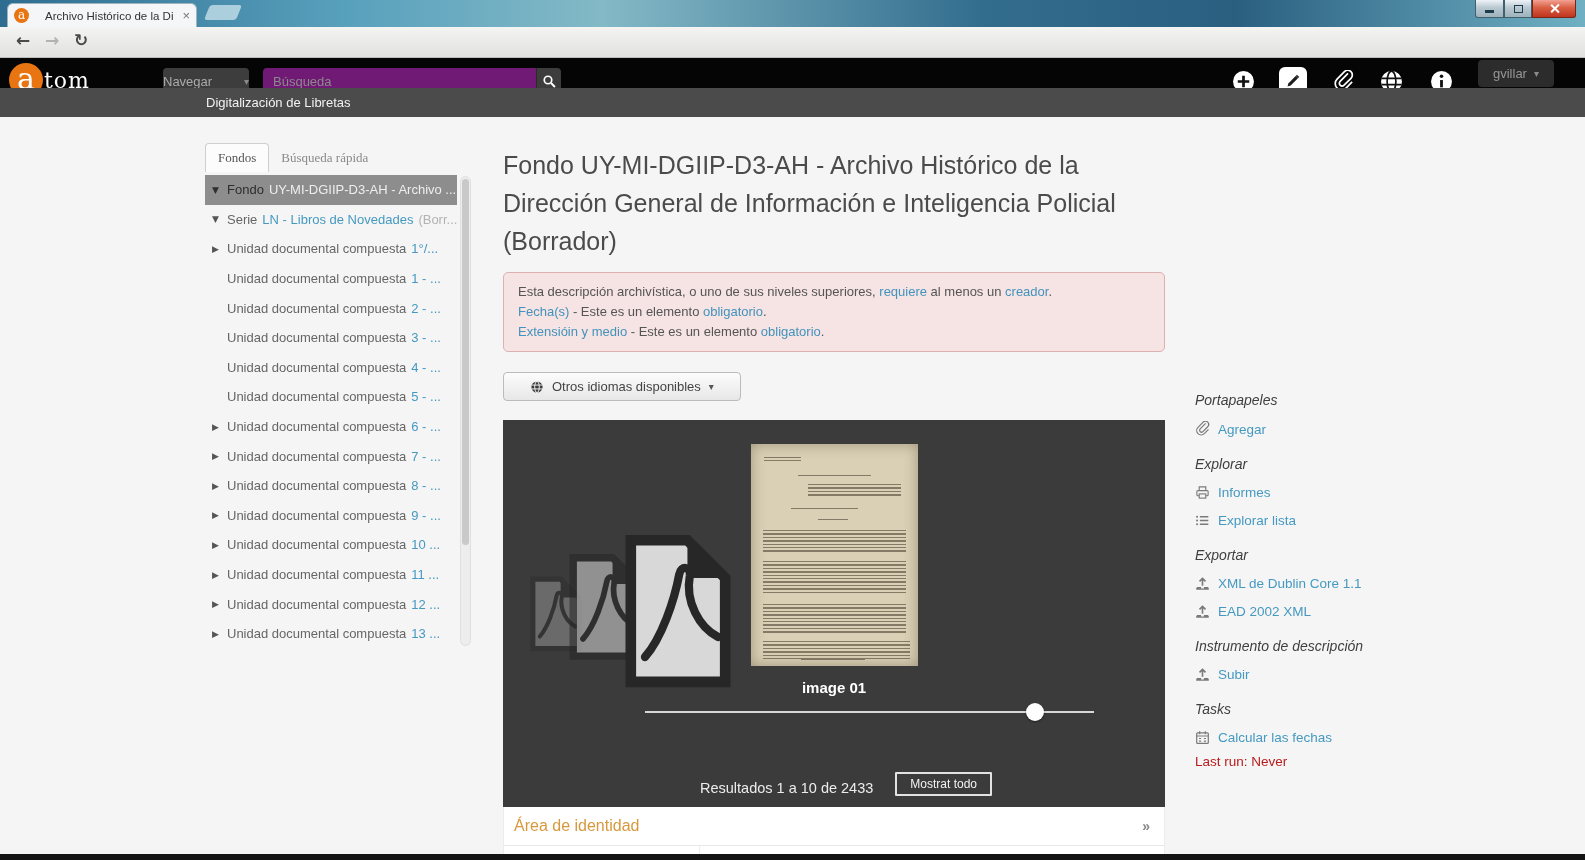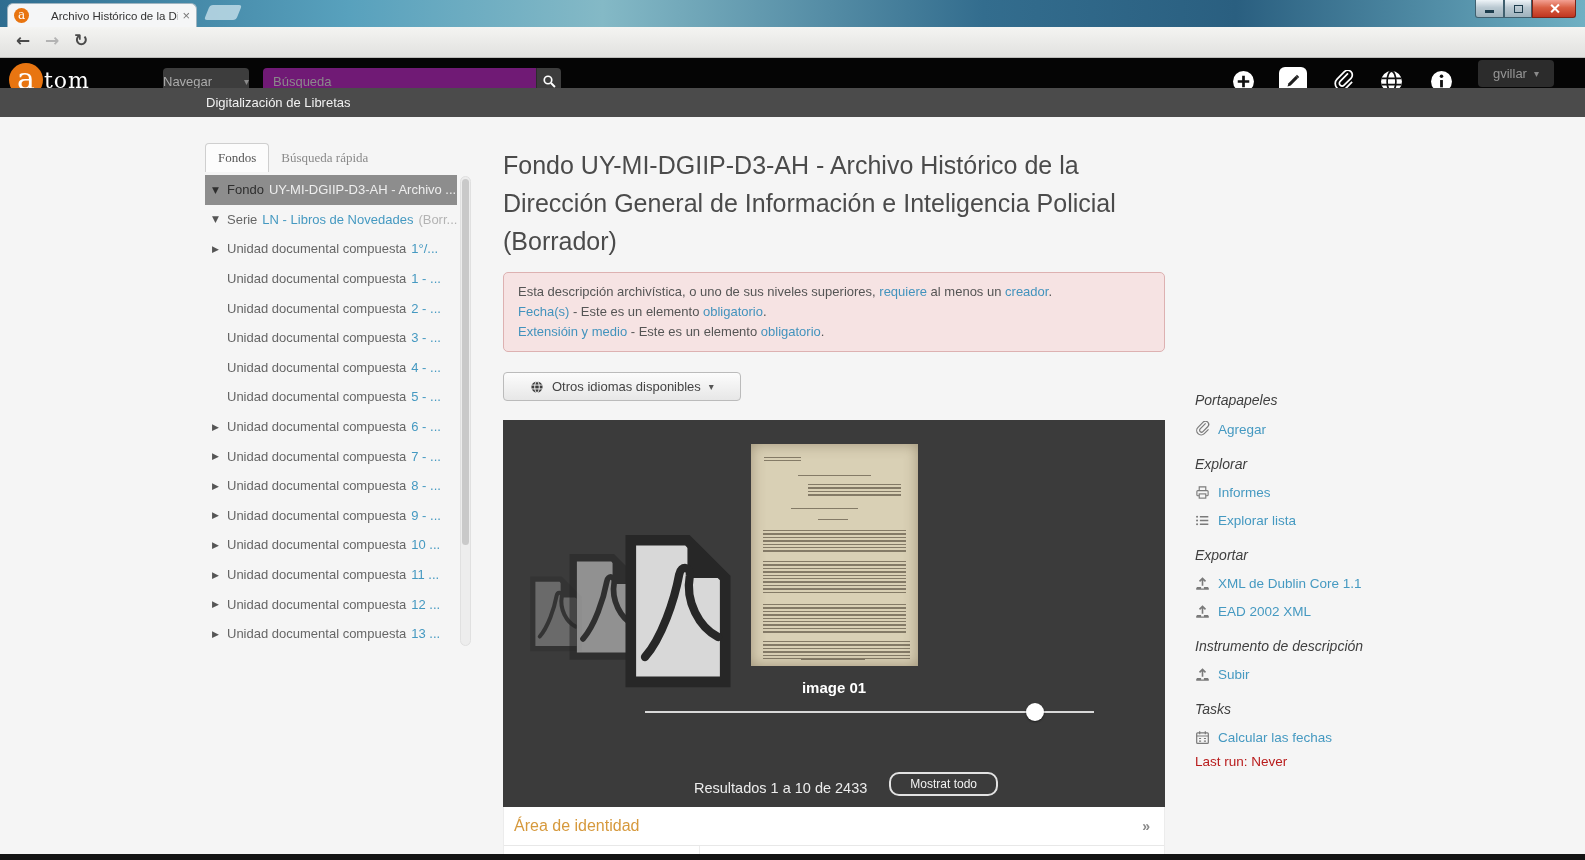--- a/index.html
+++ b/index.html
@@ -7,21 +7,21 @@
   body { font-family:"Liberation Sans", sans-serif; background:#f5f5f5; overflow:hidden; }
   #page { position:relative; width:1585px; height:860px; overflow:hidden; background:#f5f5f5; }
 
   
   .titlebar { position:absolute; left:0; top:0; width:1585px; height:27px;
     background:linear-gradient(90deg,#2f6d90 0%,#58a1bd 22%,#84b9c6 38%,#336d8e 62%,#2a5f80 78%,#6fb0c3 100%); }
   .tab { position:absolute; left:7px; top:3px; width:190px; height:24px; background:#f5f6f7;
     border-radius:6px 6px 0 0; border:1px solid #9fb4c0; border-bottom:none; display:flex; align-items:center; padding:0 6px; }
   .favicon { width:15px; height:15px; border-radius:50%; background:#e87511; color:#fff; font-family:"DejaVu Serif",serif;
     font-size:12px; line-height:14px; text-align:center; flex:0 0 15px; }
-  .tab-title { font-size:11.5px; color:#333; margin-left:22px; white-space:nowrap; overflow:hidden; width:135px; }
+  .tab-title { font-size:11.5px; color:#333; margin-left:16px; white-space:nowrap; overflow:hidden; width:135px; }
   .tab-close { font-size:13px; color:#777; margin-left:4px; cursor:default; }
   .newtab-btn { position:absolute; left:207px; top:5px; width:32px; height:15px; background:rgba(205,228,238,.75);
     border-radius:3px; transform:skewX(-22deg); }
   .win-controls { position:absolute; right:9px; top:0; display:flex; }
   .win-btn { height:18px; border:1px solid #40606f; border-top:none; background:linear-gradient(#eef4f8,#b9c8d1 45%,#9fb3bd);
     display:flex; align-items:center; justify-content:center; }
   .win-btn.min { width:29px; border-radius:0 0 0 3px; }
   .win-btn.max { width:28px; }
   .win-btn.close { width:44px; background:linear-gradient(#f3a193,#d95f43 45%,#bf3520); border-color:#7c2417; border-radius:0 0 3px 0; }
   .glyph-min { width:9px; height:3px; background:#1d3d4d; margin-top:6px; }
@@ -98,22 +98,22 @@
   .pdf-s2 { left:40px; top:32px; width:82px; opacity:.55; }
   .pdf-front { left:94px; top:12px; width:118px; }
   .doc-thumb { position:absolute; left:248px; top:24px; width:167px; height:222px; background:#d9d0b5;
     box-shadow:inset 0 0 14px rgba(90,75,50,.45); }
   .doc-thumb .dl { position:absolute; background-image:repeating-linear-gradient(rgba(62,52,38,.0) 0 2px, rgba(62,52,38,.55) 2px 3.4px); }
   .viewer-caption { position:absolute; left:0; top:259px; width:100%; text-align:center; color:#fff; font-size:15px; font-weight:bold; }
   .slider-track { position:absolute; left:142px; top:291px; width:449px; height:1.6px; background:#d8d8d8; }
   .slider-handle { position:absolute; left:523px; top:283px; width:18px; height:18px; border-radius:50%; background:#fff; box-shadow:0 1px 2px rgba(0,0,0,.5); }
   .results-row { position:absolute; left:12px; top:352px; width:100%; display:flex; align-items:flex-end; justify-content:center; gap:22px; }
   .results-text { color:#ececec; font-size:14.5px; }
-  .show-all-btn { background:transparent; border:2px solid #e2e2e2; border-radius:10px; color:#f2f2f2; font-size:12px;
-    padding:3px 19px; font-family:"Liberation Sans",sans-serif; }
+  .show-all-btn { background:transparent; border:2px solid #e2e2e2; border-radius:1px; color:#f2f2f2; font-size:12px;
+    padding:3px 13px; font-family:"Liberation Sans",sans-serif; }
   .identity { background:#fff; width:662px; border:1px solid #ececec; border-top:none; }
   .id-head { display:flex; justify-content:space-between; align-items:center; height:38px; padding:0 14px 0 10px; }
   .id-title { color:#d6993c; font-size:16px; }
   .id-expand { color:#888; font-size:14px; font-weight:bold; }
   .id-divider { height:1px; background:#e8e8e8; }
   .id-row { display:flex; font-size:13.5px; }
   .id-label { width:196px; flex:0 0 196px; text-align:right; color:#999; padding:5px 12px 5px 0; border-right:1px solid #ececec; }
   .id-value { color:#333; padding:5px 0 5px 12px; }
 
   

